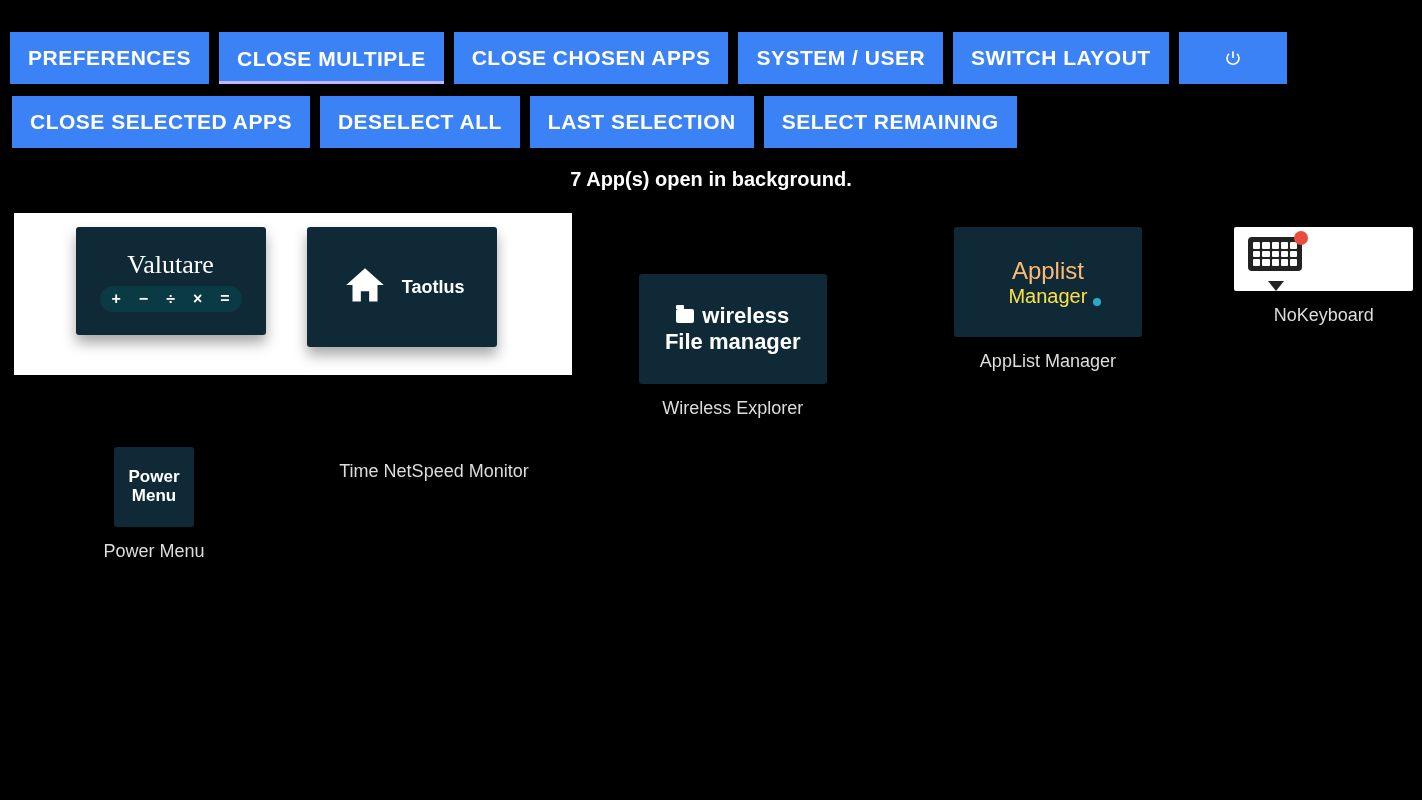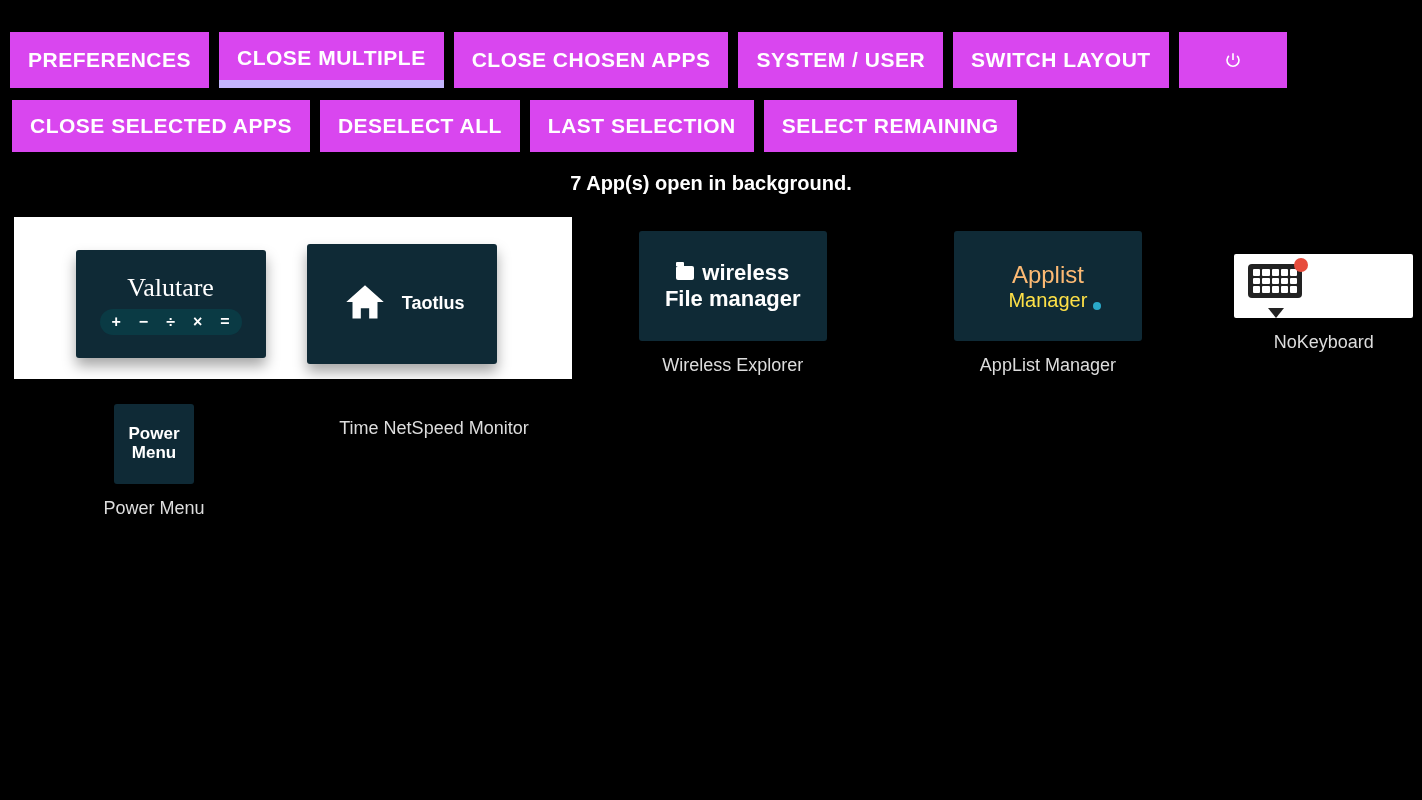--- a/index.html
+++ b/index.html
@@ -11,32 +11,32 @@
     color: #fff;
     overflow: hidden;
   }
   .toolbar {
     display: flex;
     flex-wrap: wrap;
     gap: 10px;
     padding: 32px 10px 8px 10px;
   }
   .btn {
-    background: #d946ef;
+    background: #3b82f6;
     color: #fff;
     font-size: 21px;
     font-weight: 600;
     letter-spacing: 0.5px;
     padding: 14px 18px;
     border: none;
     cursor: pointer;
     white-space: nowrap;
   }
   .btn.active {
-    border-bottom: 8px solid #c4b5fd;
+    border-bottom: 3px solid #c4b5fd;
     padding-bottom: 10px;
   }
   .btn.icon-only {
     width: 108px;
     display: flex;
     align-items: center;
     justify-content: center;
   }
   .status {
     text-align: center;
@@ -57,21 +57,21 @@
     background: #fff;
     z-index: 0;
   }
   .app-row {
     position: relative;
     z-index: 1;
     display: flex;
     align-items: flex-start;
     gap: 40px;
   }
-  .app-row.row1 { padding-top: 14px; align-items: center; }
+  .app-row.row1 { padding-top: 14px; }
   .app-row.row2 { margin-top: 28px; }
   .app-cell {
     width: 280px;
     display: flex;
     flex-direction: column;
     align-items: center;
   }
   .tile {
     background: #0f2a36;
     border-radius: 3px;
@@ -177,21 +177,21 @@
 
     <div class="app-cell" style="width:230px;margin-left:-40px;">
       <div class="tile tile-taotlus sel-in-white">
         <svg class="house" viewBox="0 0 24 24" fill="#fff">
           <path d="M12 3l9 8h-3v8h-4v-5h-4v5H6v-8H3z"></path>
         </svg>
         <div class="t-title">Taotlus</div>
       </div>
     </div>
 
-    <div class="app-cell" style="margin-left:40px;">
+    <div class="app-cell" style="margin-left:40px;margin-top:47px;">
       <div class="tile tile-wfm">
         <div class="w1">
           <span class="folder"></span>
           <span>wireless</span>
         </div>
         <div class="w2">File manager</div>
       </div>
       <div class="app-label">Wireless Explorer</div>
     </div>
 

